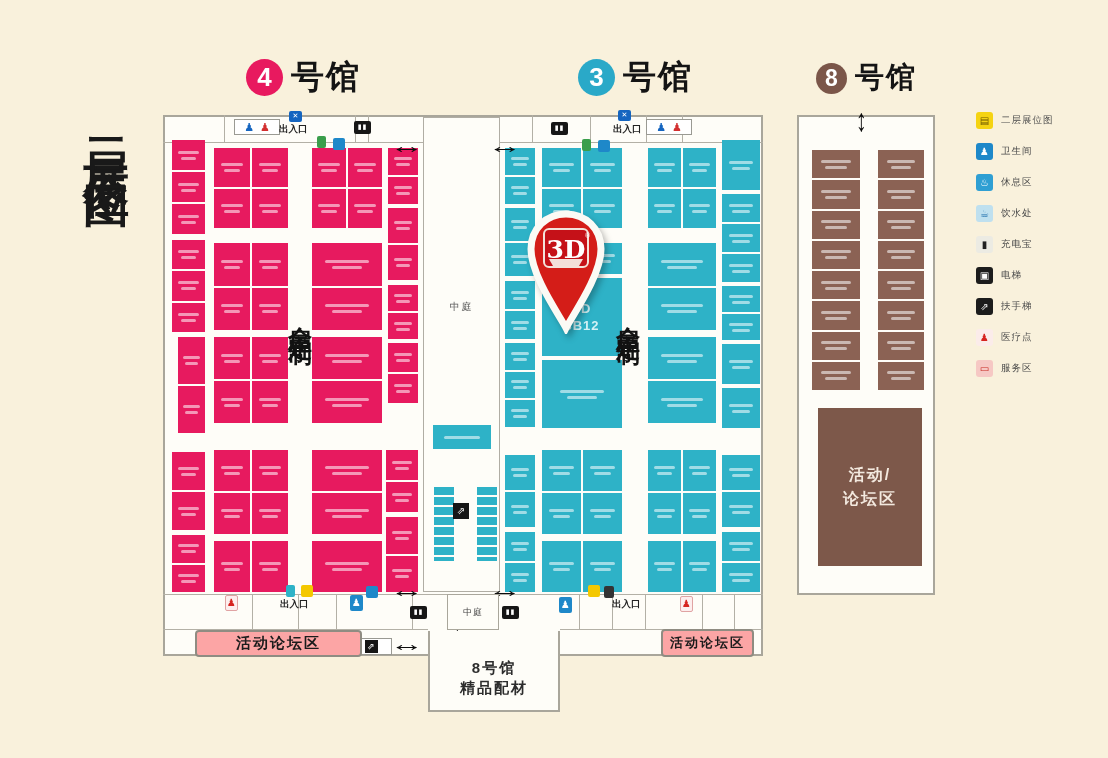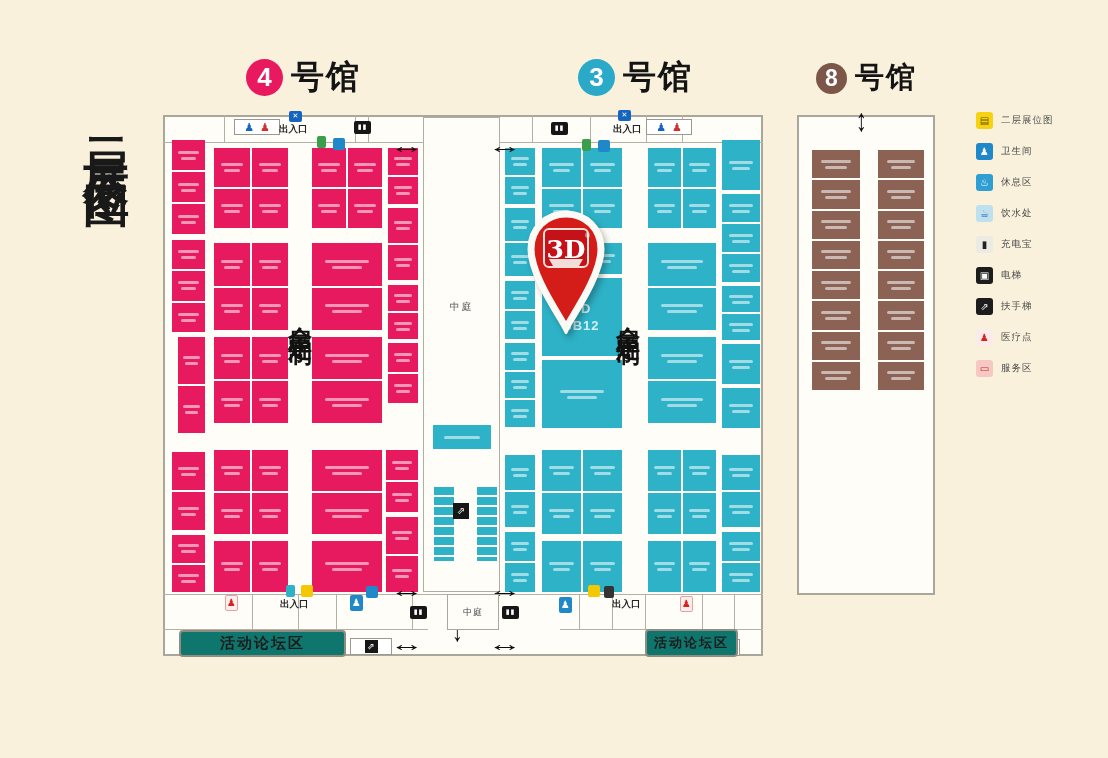--- a/index.html
+++ b/index.html
@@ -23,23 +23,23 @@
   .sp{position:absolute;display:flex;flex-direction:column;align-items:center;justify-content:center;
       color:rgba(232,250,252,.88);font-weight:bold;font-size:13px;line-height:17px;letter-spacing:1px;}
   .hl{position:absolute;border-top:1.5px solid #b3b0a6;height:0;}
   .vl{position:absolute;border-left:1.5px solid #b3b0a6;width:0;}
   .lblentr{position:absolute;font-size:9.5px;font-weight:bold;color:#222;white-space:nowrap;}
   .zonev{position:absolute;writing-mode:vertical-rl;text-orientation:upright;font-weight:bold;
          font-size:24px;color:#121212;letter-spacing:5px;line-height:1;}
   .atr{position:absolute;text-align:center;font-size:10px;color:#5a5a5a;letter-spacing:2px;}
   .atrs{position:absolute;border:1.5px solid #a9a69b;background:#fefdf8;display:flex;align-items:center;
         justify-content:center;font-size:9px;color:#444;box-sizing:border-box;letter-spacing:1px;}
-  .fbox{position:absolute;border:2px solid #8f8c82;border-radius:4px;background:#0f766e;display:flex;
+  .fbox{position:absolute;border:2px solid #8f8c82;border-radius:4px;background:#fca5a5;display:flex;
         align-items:center;justify-content:center;font-weight:bold;color:#1c1c1c;box-sizing:border-box;
-        letter-spacing:2px;z-index:6;}
+        letter-spacing:2px;z-index:6;margin-left:16px;}
   .arrh{position:absolute;color:#0c0c0c;font-size:22px;font-weight:bold;line-height:1;transform:scaleX(1.55);}
   .arrv{position:absolute;color:#0c0c0c;font-size:22px;font-weight:bold;line-height:1;transform:scaleY(1.45);}
   .passage{position:absolute;left:428px;top:631px;width:132px;height:81px;background:#fefdf8;
            border:2px solid #a9a69b;border-top:none;box-sizing:border-box;z-index:5;
            display:flex;flex-direction:column;align-items:center;justify-content:flex-end;
            padding-bottom:12px;font-weight:bold;color:#2d2d2d;font-size:15px;line-height:20px;letter-spacing:2px;}
   .bforum{position:absolute;left:818px;top:408px;width:104px;height:158px;background:#7d584a;
           display:flex;flex-direction:column;align-items:center;justify-content:center;
           font-size:16px;font-weight:bold;color:#f3e9df;line-height:24px;letter-spacing:2px;z-index:3;}
   .atrium{position:absolute;left:423px;top:117px;width:77px;height:475px;background:#fefdf8;
@@ -758,21 +758,29 @@
       <div class="lblentr" style="left: 280px; top: 598px;">出入口</div>
       <div class="lblentr" style="left: 612px; top: 598px;">出入口</div>
       <div class="zonev" style="left: 288px; top: 306px;">全屋定制</div>
       <div class="zonev" style="left: 616px; top: 306px;">全屋定制</div>
       <div class="atr" style="width: 75px; left: 424px; top: 300px;">中庭</div>
       <div class="atrs" style="width: 52px; height: 36px; left: 447px; top: 594px;">中庭</div>
       <div class="fbox" style="width: 167px; height: 27px; font-size: 15px; left: 179px; top: 630px;">活动论坛区</div>
       <div class="fbox" style="width: 93px; height: 28px; font-size: 13px; left: 645px; top: 629px;">活动论坛区</div>
     </div>
 
-
+  <div class="passage">
+    <div>8号馆</div>
+    <div>精品配材</div>
+  </div>
+
+  <div class="bforum">
+    <div>活动/</div>
+    <div>论坛区</div>
+  </div>
 
   <div class="legend">
       <div class="lgrow">
         <div class="lgic" style="background: rgb(245, 211, 18); color: rgb(107, 85, 0);">▤</div>
         <span class="lglb">二层展位图</span>
       </div>
       <div class="lgrow">
         <div class="lgic" style="background: rgb(30, 136, 201); color: rgb(255, 255, 255);">♟</div>
         <span class="lglb">卫生间</span>
       </div>

